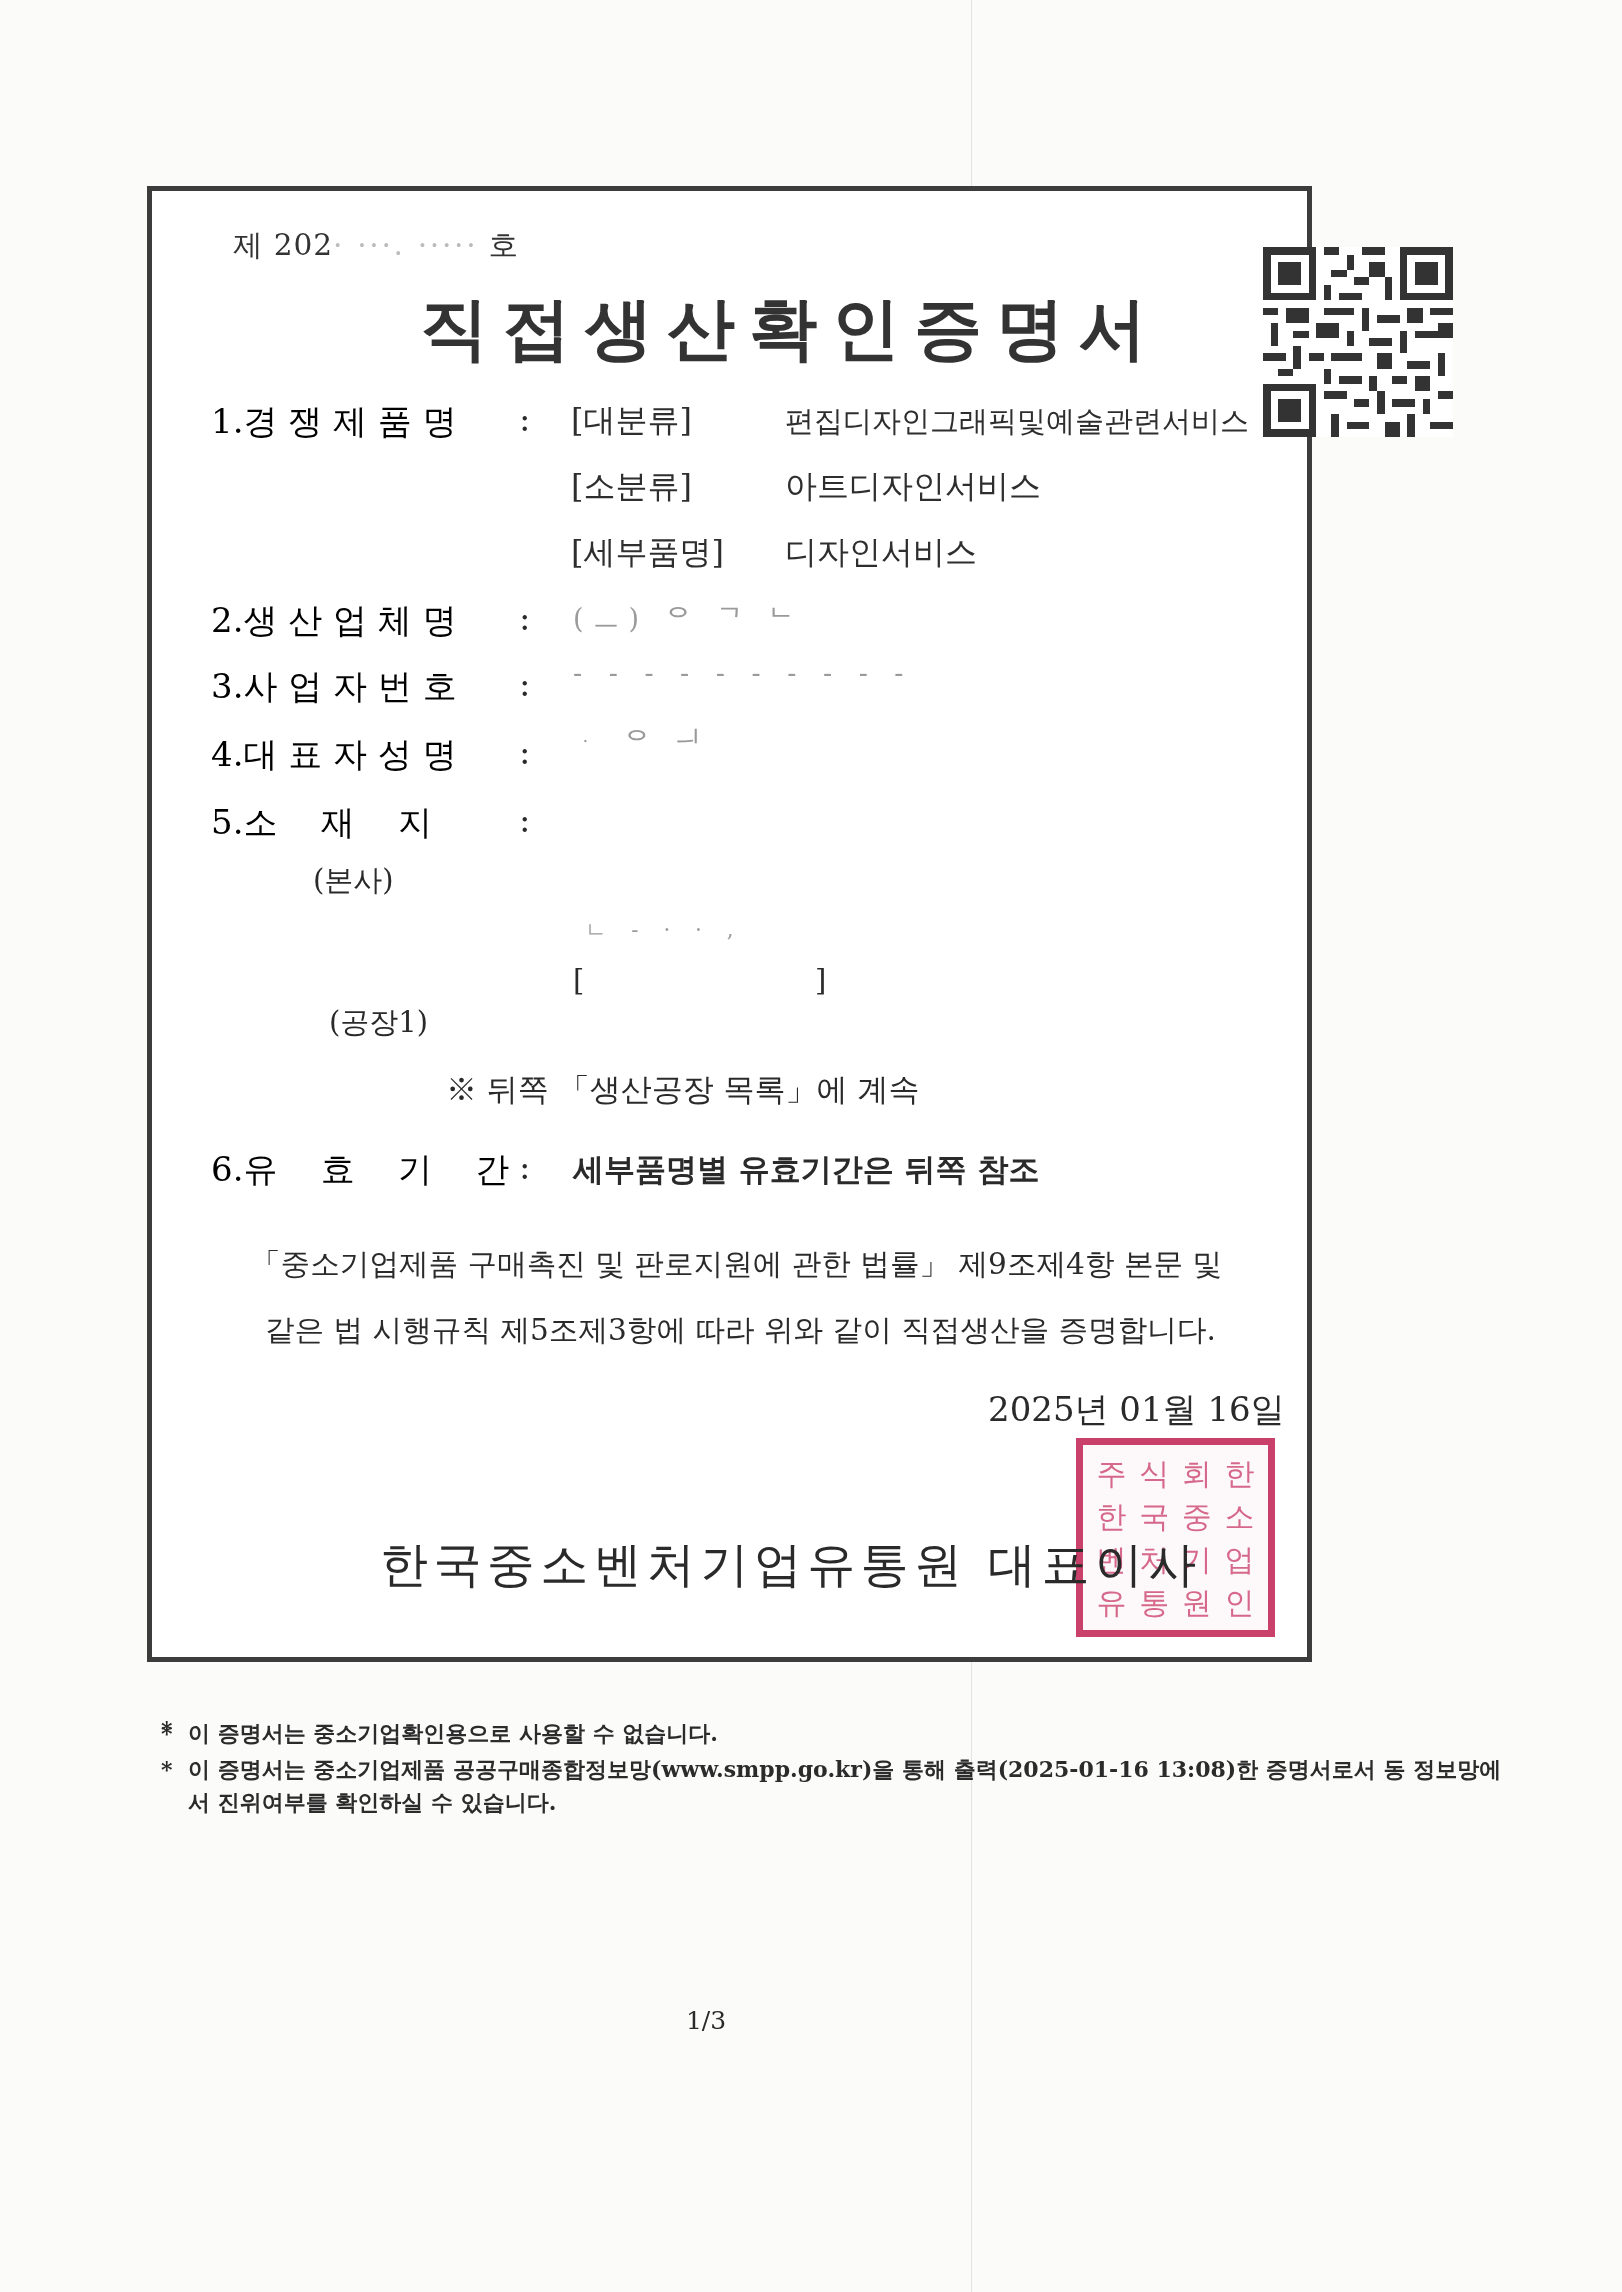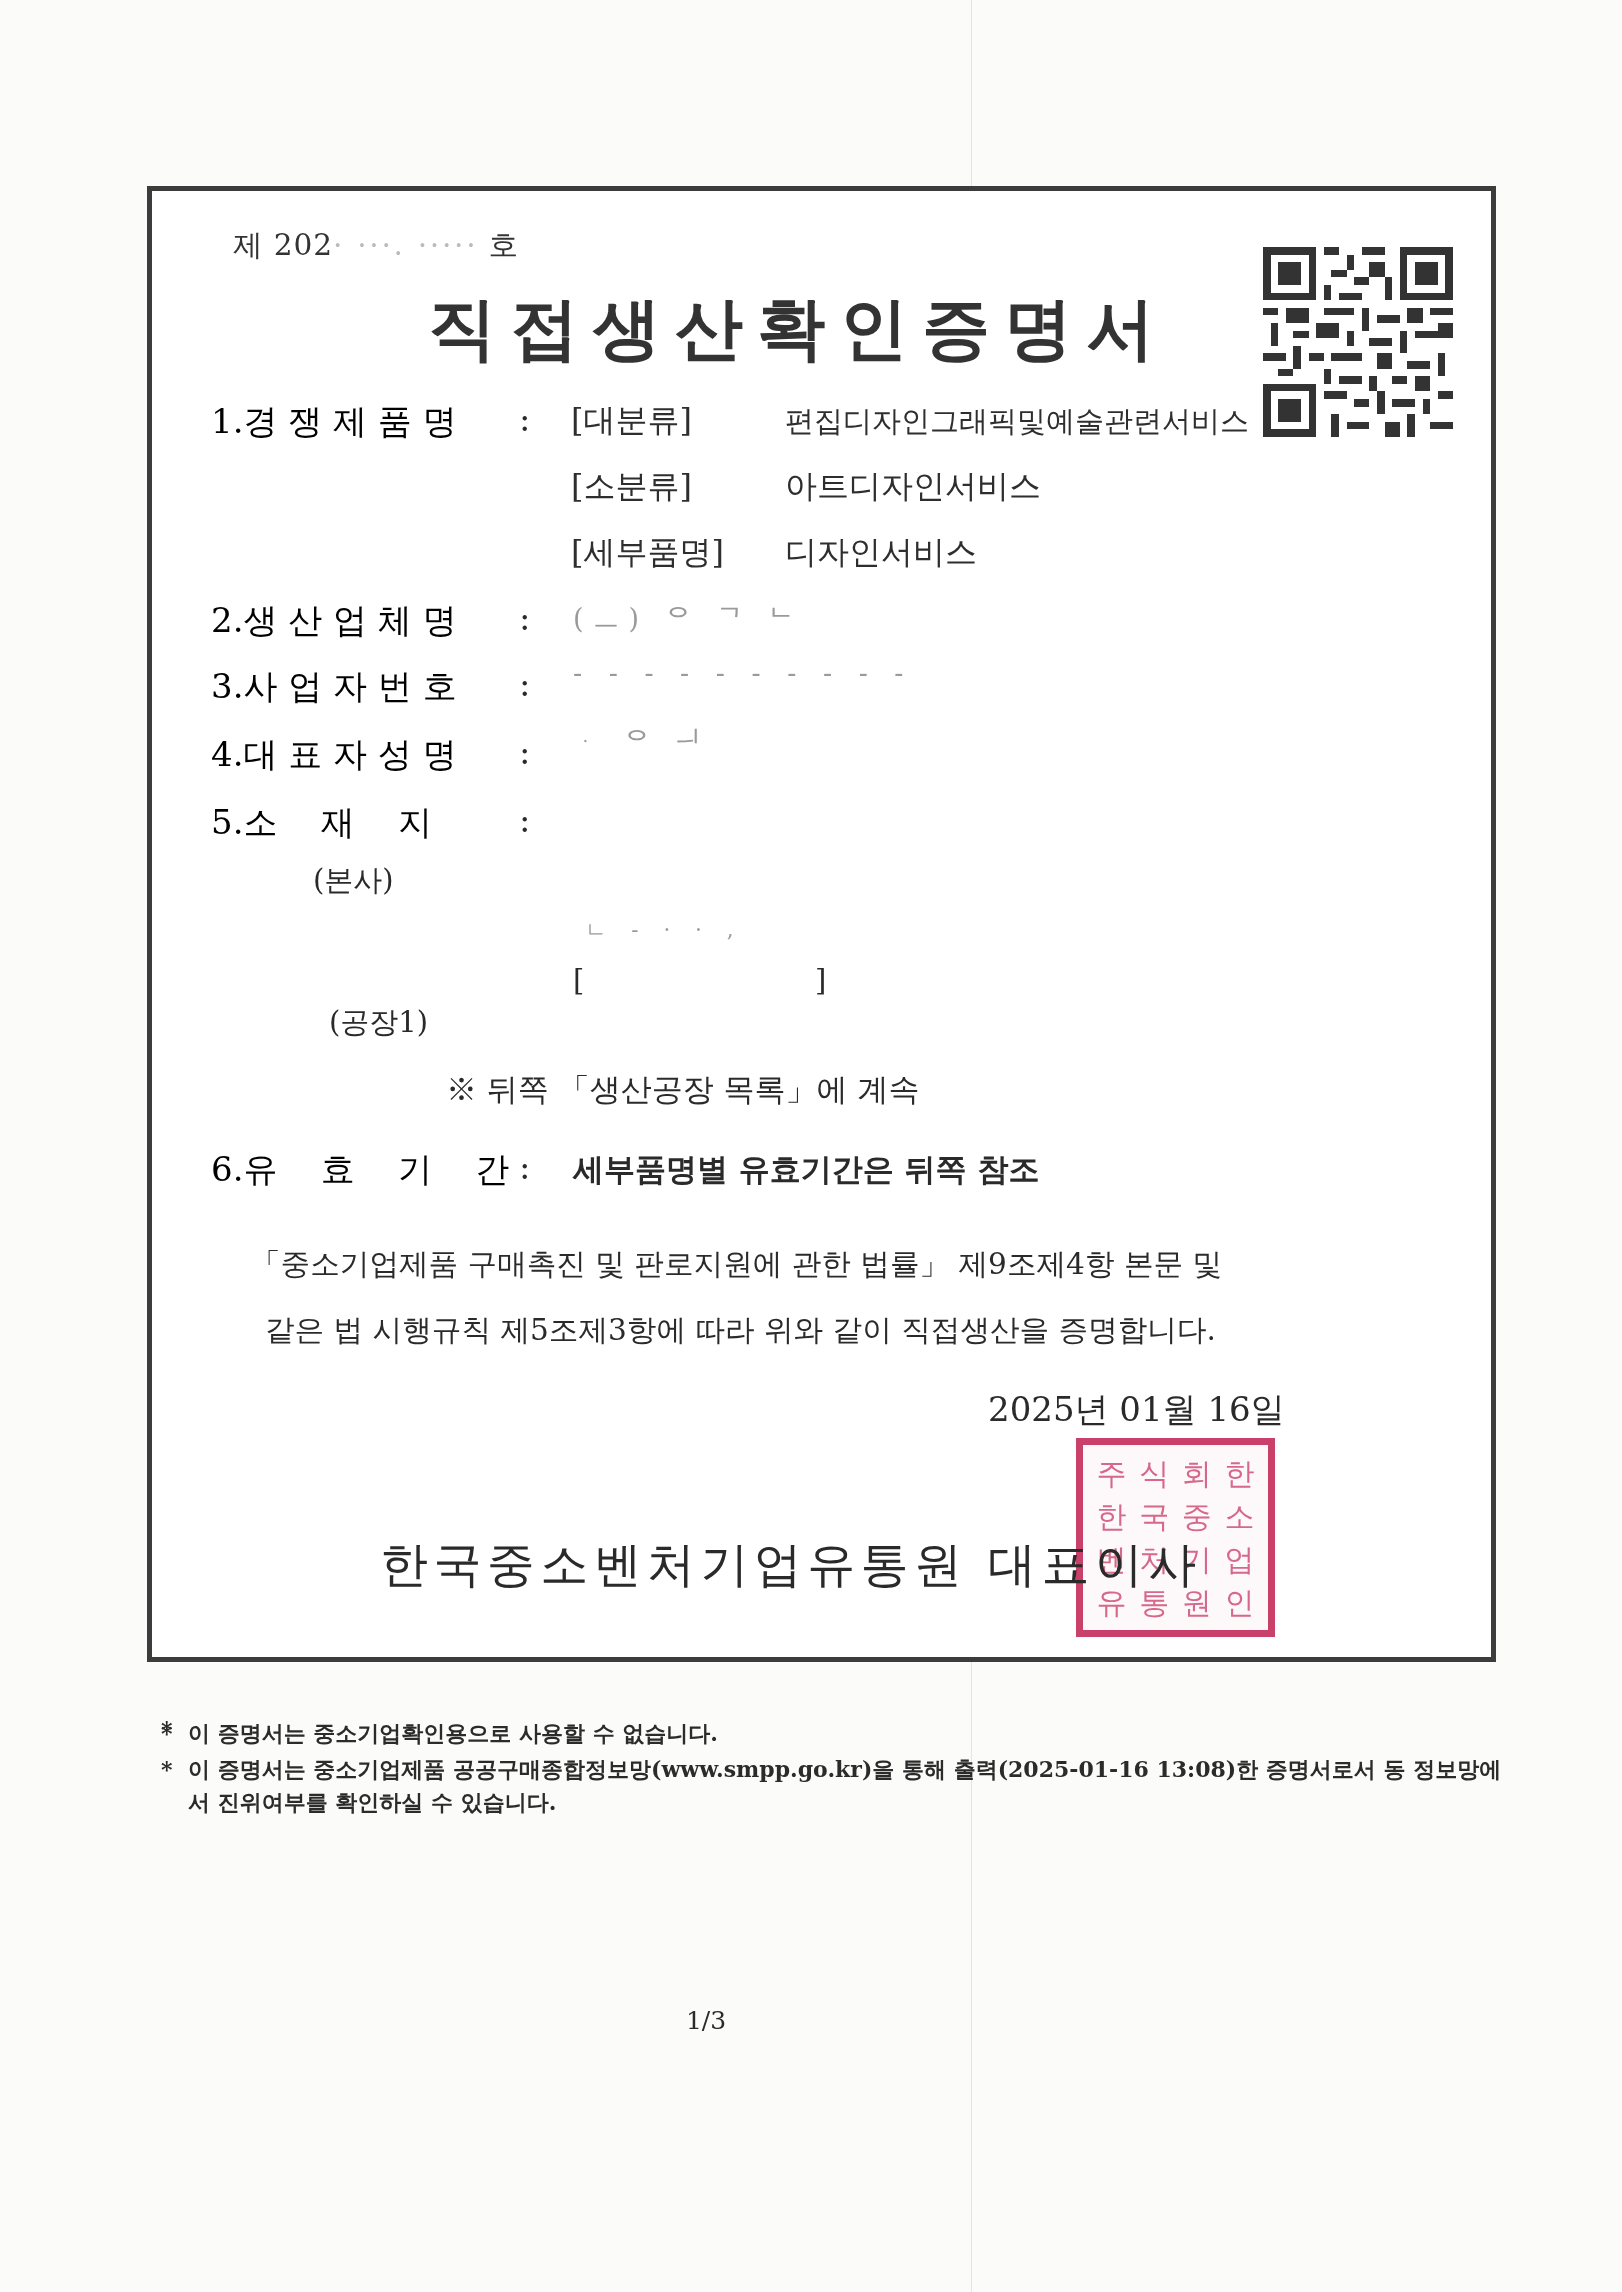--- a/index.html
+++ b/index.html
@@ -7,28 +7,28 @@
       width: 1623px; height: 2293px; position: relative; overflow: hidden;
       background: #fbfbfa;
       font-family: "DejaVu Serif", "Liberation Serif", serif;
       color: #2a2a2a;
     }
     .fold-line {
       position: absolute; left: 971px; top: 0; width: 0.9px; height: 2293px;
       background: #e4e4e4;
     }
     .cert-box {
-      position: absolute; left: 147px; top: 186px; width: 1349px; height: 1476px;
+      position: absolute; left: 147px; top: 186px; width: 1165px; height: 1476px;
       border: 5.4px solid #3c3c3c; box-sizing: border-box; background: #ffffff;
     }
     .abs { position: absolute; white-space: nowrap; }
     .cert-no { left: 81px; top: 34px; font-size: 29.6px; color: #333; letter-spacing: 0.9px; }
     .cert-no .mask { color: #bbb; letter-spacing: 2.7px; }
     .title {
-      left: 8px; width: 1349px; text-align: center; top: 93px;
+      left: 0; width: 1349px; text-align: center; top: 93px;
       font-size: 68px; font-weight: bold; letter-spacing: 14.3px; color: #333;
       font-family: "DejaVu Sans", sans-serif; padding-right: 72px; box-sizing: border-box;
     }
     .qr {
       left: 1111px; top: 56px; width: 190px; height: 190px;
       background: #fff;
     }
     .qr svg { width: 190px; height: 190px; display: block; }
     .label { font-size: 34px; color: #000000; letter-spacing: 0px; }
     .colon { font-size: 34px; }

